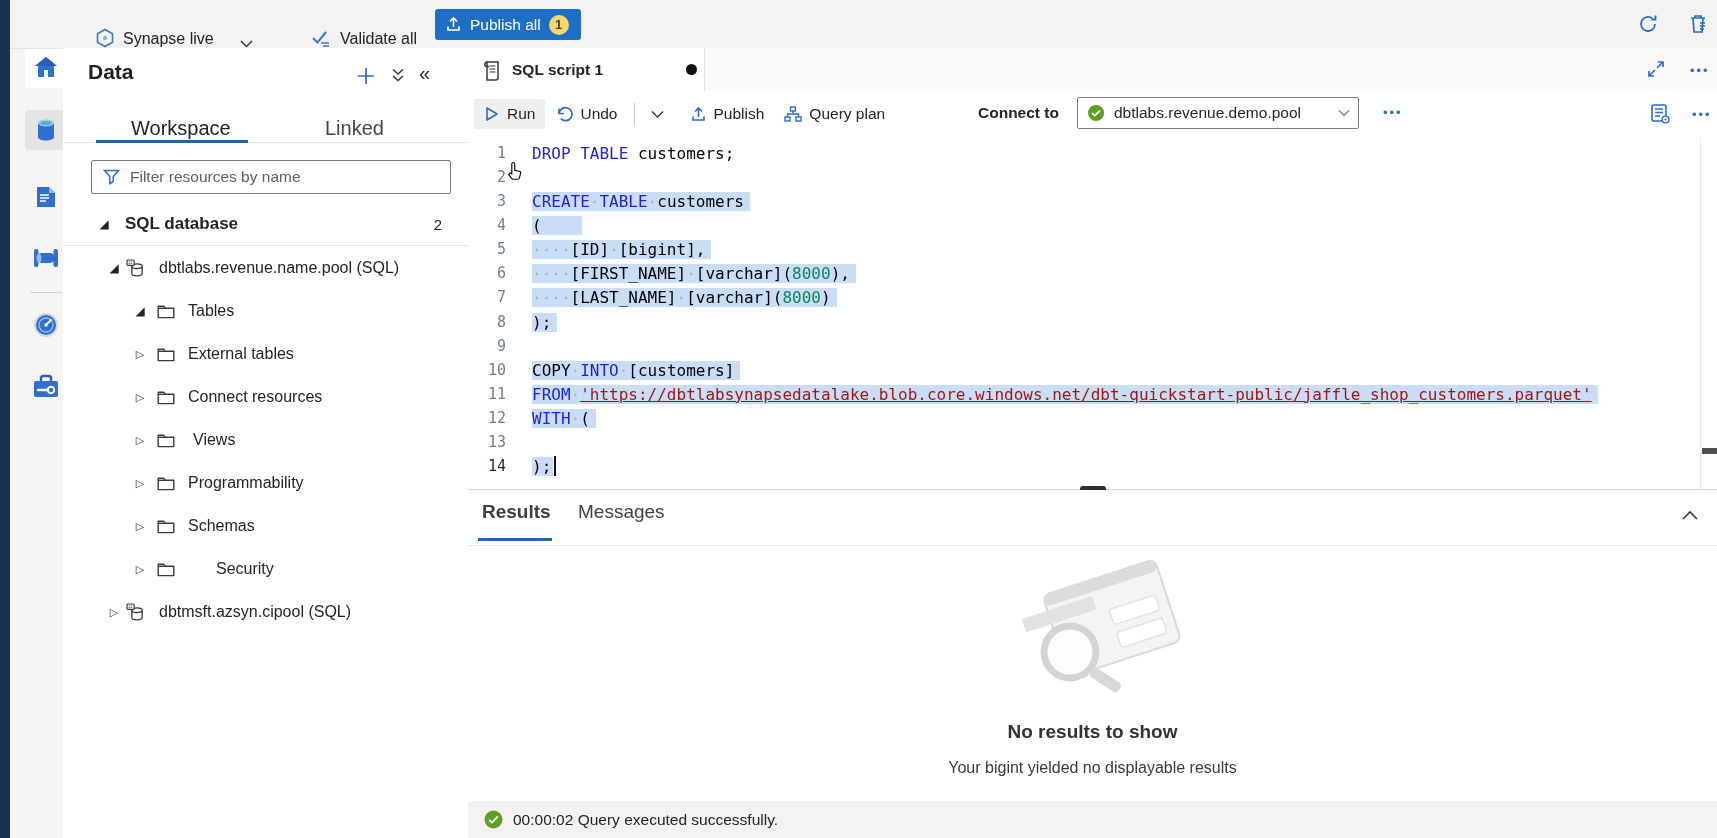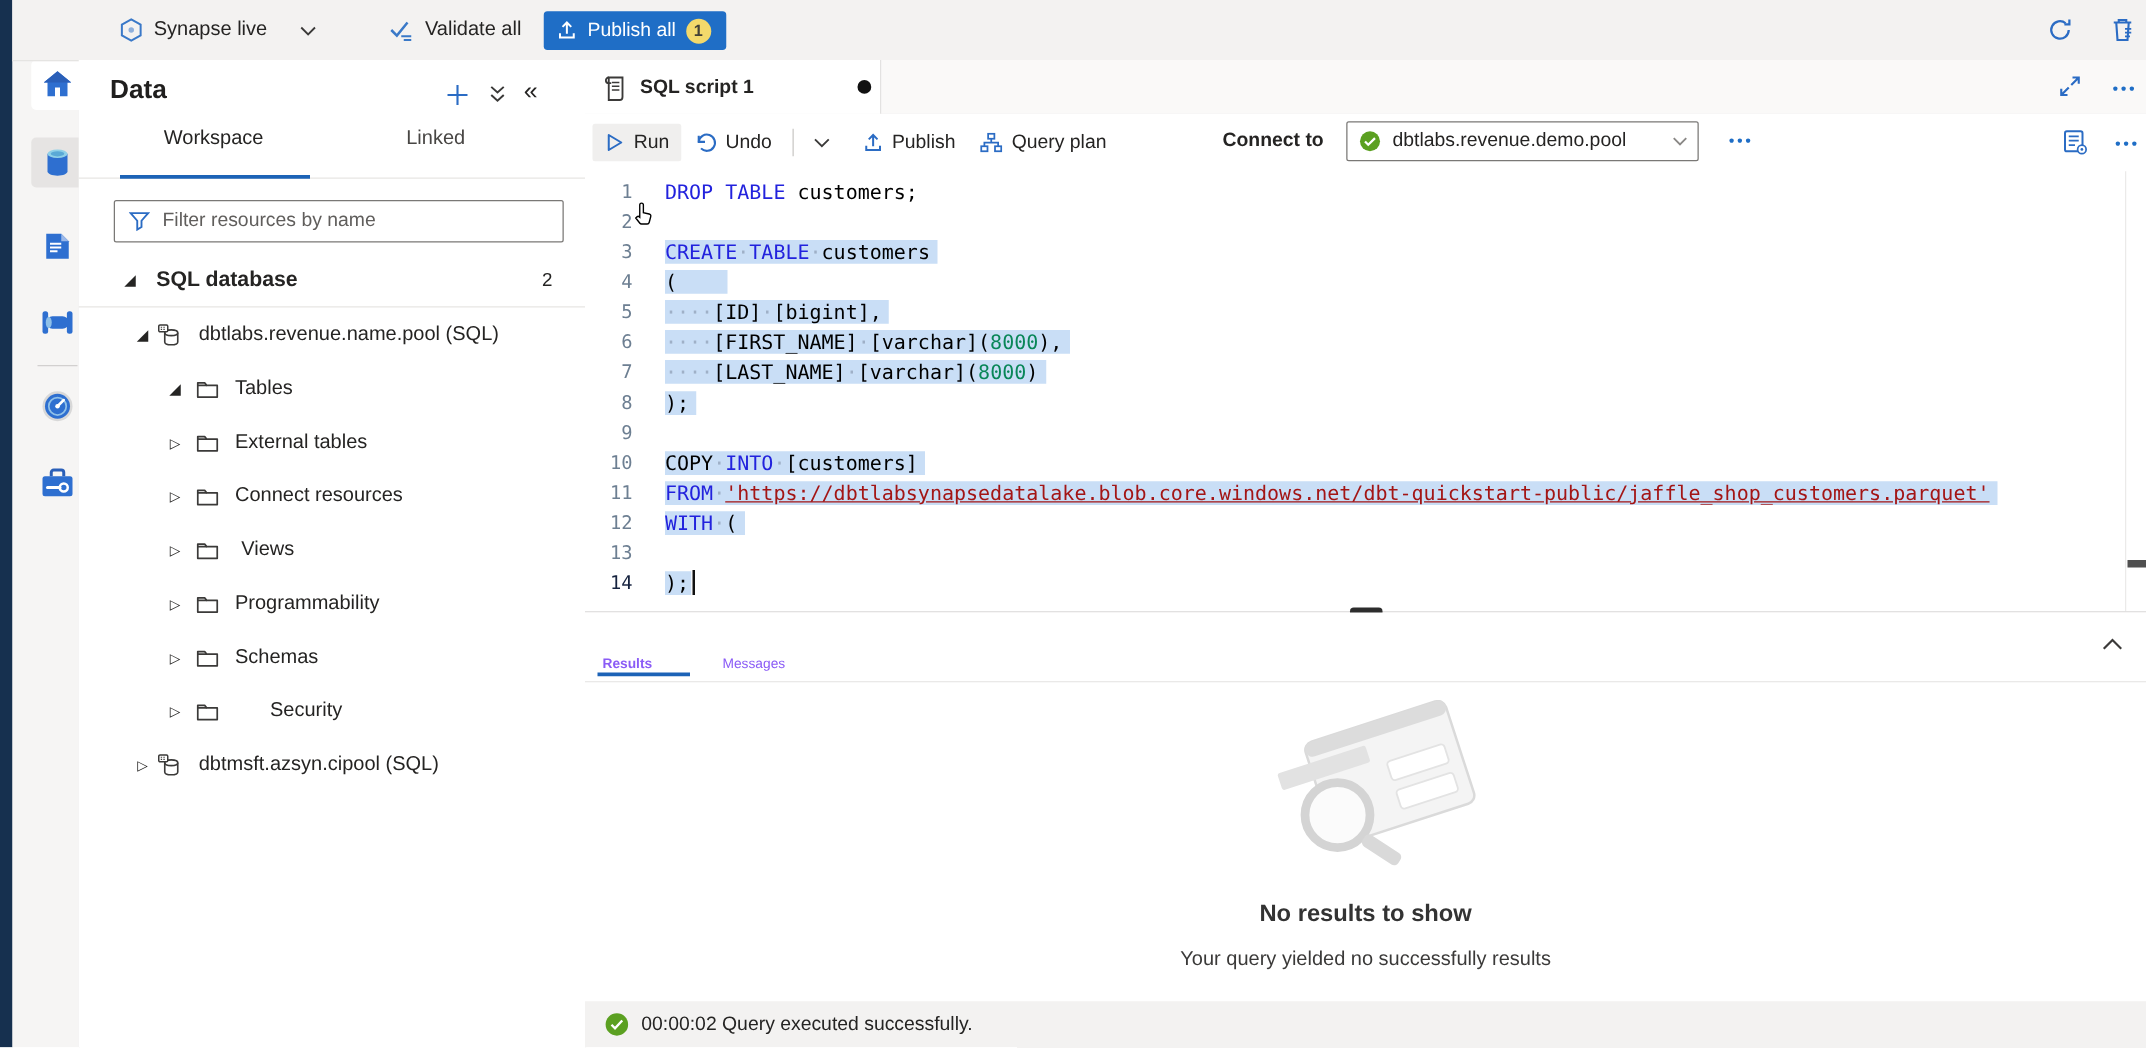--- a/index.html
+++ b/index.html
@@ -12,31 +12,31 @@
   .navy{left:0;top:0;width:10px;height:838px;background:#16304f;}
   .rail{left:10px;top:0;width:53px;height:838px;background:#f6f5f4;border-right:1px solid #e8e7e6;}
   .rail-expand{left:26px;top:4px;font-size:21px;font-weight:bold;color:#1b1a19;letter-spacing:-2px;cursor:default;}
   .rail-item{left:15px;width:42px;height:40px;border-radius:4px;display:flex;align-items:center;justify-content:center;}
   .rail-item.card{background:#ffffff;}
   .rail-item.active{background:#e6e4e3;}
   .rail-div{left:20px;width:32px;height:1px;background:#d2d0cf;}
 
   
   .topbar{left:10px;top:0;width:1707px;height:48px;background:#f3f2f1;border-bottom:1px solid #e5e4e2;}
-  .tb-group{position:absolute;top:0;height:48px;display:flex;align-items:center;gap:8px;font-size:16px;color:#252423;}
+  .tb-group{position:absolute;top:0;height:48px;display:flex;align-items:flex-end;gap:8px;font-size:16px;color:#252423;}
   .pub-btn{position:absolute;left:425px;top:9px;height:31px;padding:0 12px 0 10px;background:#1f6ec6;border-radius:3px;display:flex;align-items:center;gap:8px;color:#fff;font-size:15.5px;}
   .pub-badge{width:20px;height:20px;border-radius:50%;background:#f3d96b;color:#434136;font-size:13px;display:flex;align-items:center;justify-content:center;font-weight:bold;}
   .tb-icon{position:absolute;top:12px;width:24px;height:24px;}
 
   
   .data-panel{left:63px;top:48px;width:405px;height:790px;background:#fff;border-right:1px solid #d8d7d6;}
   .dp-title{left:25px;top:12px;font-size:21px;font-weight:bold;color:#201f1e;}
   .dp-hicon{top:18px;color:#3b3a39;}
   .dp-tabs-border{left:0;top:94px;width:405px;height:1px;background:#e8e6e4;}
-  .dp-tab{top:54px;font-size:16px;color:#484644;}
+  .dp-tab{top:69px;font-size:20px;color:#484644;}
   .dp-tab.active{color:#252423;}
   .dp-underline{left:33px;top:92px;width:152px;height:3px;background:#1c63b7;}
   .dp-filter{left:28px;top:112px;width:347px;height:32px;border:1px solid #7a7876;border-radius:2px;background:#fff;display:flex;align-items:center;gap:10px;padding-left:11px;}
   .dp-filter-ph{font-size:15.5px;color:#605e5c;}
   .tree-row{position:absolute;left:0;width:405px;height:34px;display:flex;align-items:center;}
   .tri{position:absolute;font-size:11px;color:#252423;width:14px;text-align:center;}
   .tri.open{font-size:12px;}
   .tree-label{position:absolute;font-size:16px;color:#252423;white-space:nowrap;}
   .tree-label.section{font-size:17px;font-weight:bold;}
   .tree-count{position:absolute;right:26px;font-size:15px;color:#252423;}
@@ -72,21 +72,21 @@
   .tk-num{color:#098658;} .tk-dot{color:#9fb0c7;}
   .caret{display:inline-block;width:2px;height:20px;background:#111;vertical-align:-4px;margin-left:1px;}
   .scrollcol{position:absolute;left:1232px;top:89px;width:17px;height:352px;border-left:1px solid #ebeae9;background:#fff;}
   .hthumb{position:absolute;left:1234px;top:400px;width:15px;height:6px;background:#4f4f4f;}
 
   .split{position:absolute;left:0;top:441px;width:1249px;height:1px;background:#d9d8d7;}
   .split-handle{position:absolute;left:612px;top:438px;width:26px;height:7px;border-radius:3px;background:#2d2d2d;}
 
   
   .res-tabs{position:absolute;left:0;top:442px;width:1249px;height:56px;background:#fff;border-bottom:1px solid #e3e2e1;box-sizing:border-box;}
-  .res-tab{position:absolute;top:35px;font-size:11px;color:#8b5cf6;}
+  .res-tab{position:absolute;top:11px;font-size:19px;color:#404040;}
   .res-tab.active{font-weight:bold;}
   .res-underline{position:absolute;left:10px;top:48px;width:74px;height:3px;background:#1c63b7;}
   .res-collapse{position:absolute;left:1212px;top:16px;width:20px;height:20px;}
   .res-body{position:absolute;left:0;top:498px;width:1249px;height:255px;background:#fff;}
   .empty-title{position:absolute;left:0;top:175px;width:1249px;text-align:center;font-size:19px;font-weight:bold;color:#333;}
   .empty-sub{position:absolute;left:0;top:213px;width:1249px;text-align:center;font-size:16px;color:#3b3a39;}
   .statusbar{position:absolute;left:0;top:753px;width:1249px;height:37px;background:#f3f2f1;display:flex;align-items:center;gap:10px;padding-left:16px;box-sizing:border-box;}
   .status-text{font-size:15.5px;color:#252423;}
 
   .hand-cursor{position:absolute;left:38px;top:70px;z-index:5;}
@@ -497,21 +497,21 @@
             <rect x="45" y="18" width="118" height="12" rx="6" fill="#dcdcdc"></rect>
             <rect x="18" y="34" width="74" height="14" rx="2" fill="#e2e2e2"></rect>
             <rect x="104" y="52" width="48" height="16" rx="3" fill="#fff" stroke="#e3e3e3" stroke-width="1.5"></rect>
             <rect x="104" y="76" width="48" height="16" rx="3" fill="#fff" stroke="#e3e3e3" stroke-width="1.5"></rect>
           </g>
           <circle cx="62" cy="92" r="26" fill="#fbfbfb" stroke="#d4d4d4" stroke-width="7"></circle>
           <rect x="86" y="106" width="34" height="11" rx="4" fill="#d9d9d9" transform="rotate(33 86 106)"></rect>
         </svg>
       </div>
       <div class="empty-title">No results to show</div>
-      <div class="empty-sub">Your query yielded no successfully results</div>
+      <div class="empty-sub">Your bigint yielded no displayable results</div>
     </div>
 
     <div class="statusbar">
       <span>
         <svg width="19" height="19" viewBox="0 0 19 19">
             <circle cx="9.5" cy="9.5" r="9" fill="#5ba021"></circle>
             <path d="M5.2 9.8l2.8 2.8 5.8-6.2" fill="none" stroke="#fff" stroke-width="1.9"></path>
           </svg>
       </span>
       <span class="status-text">00:00:02 Query executed successfully.</span>

